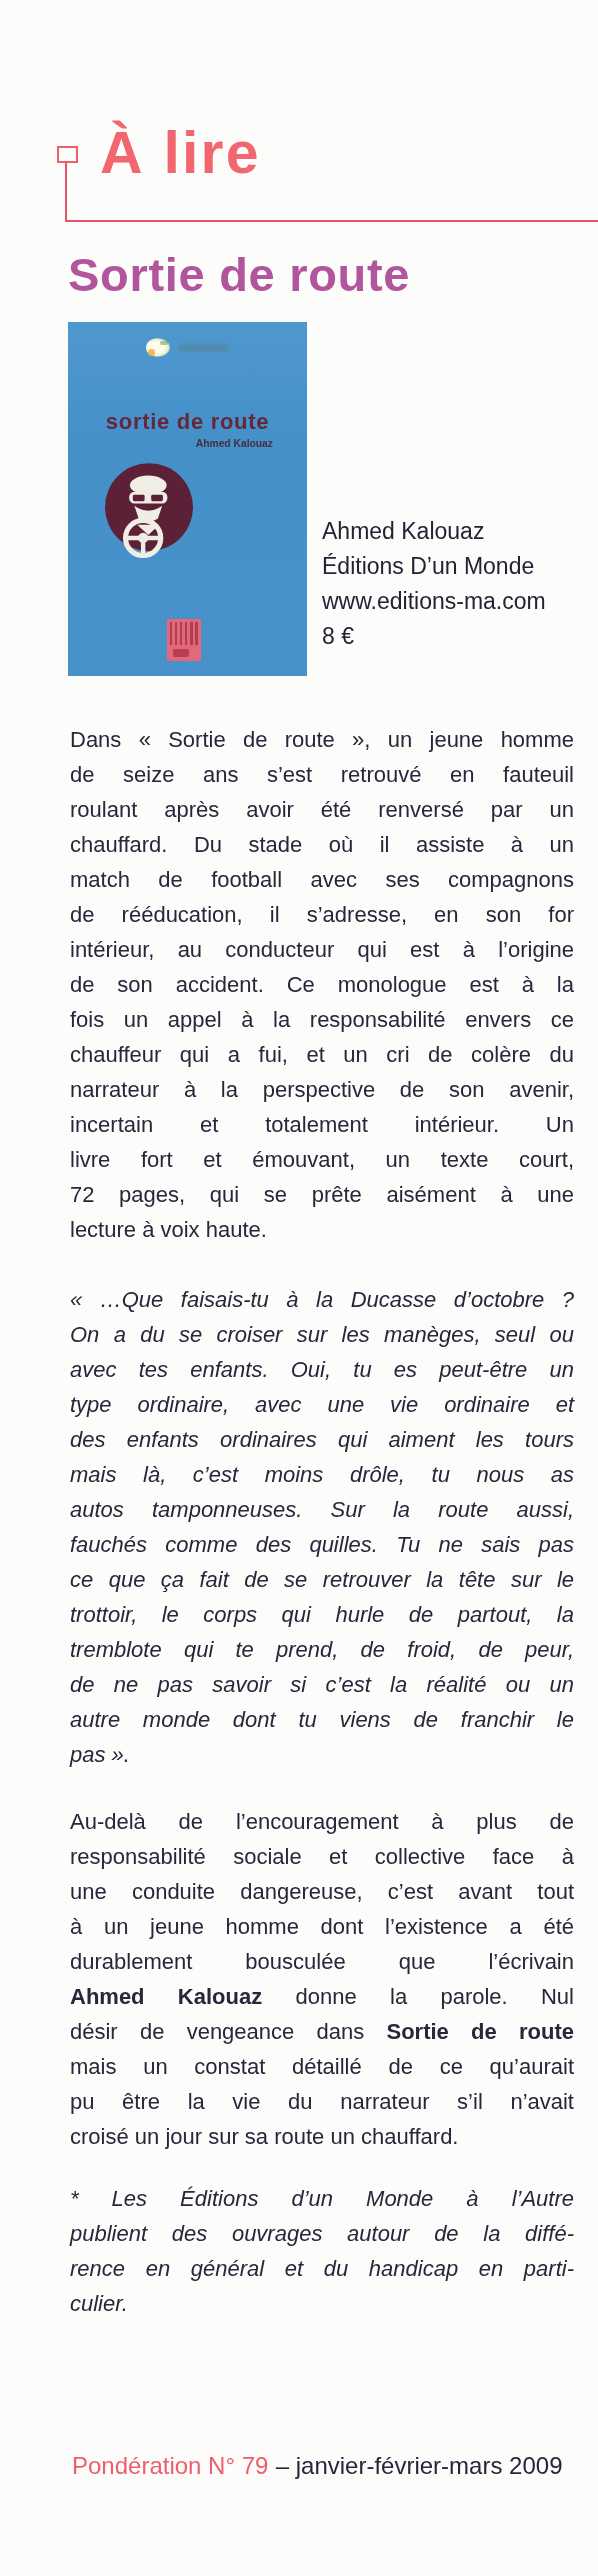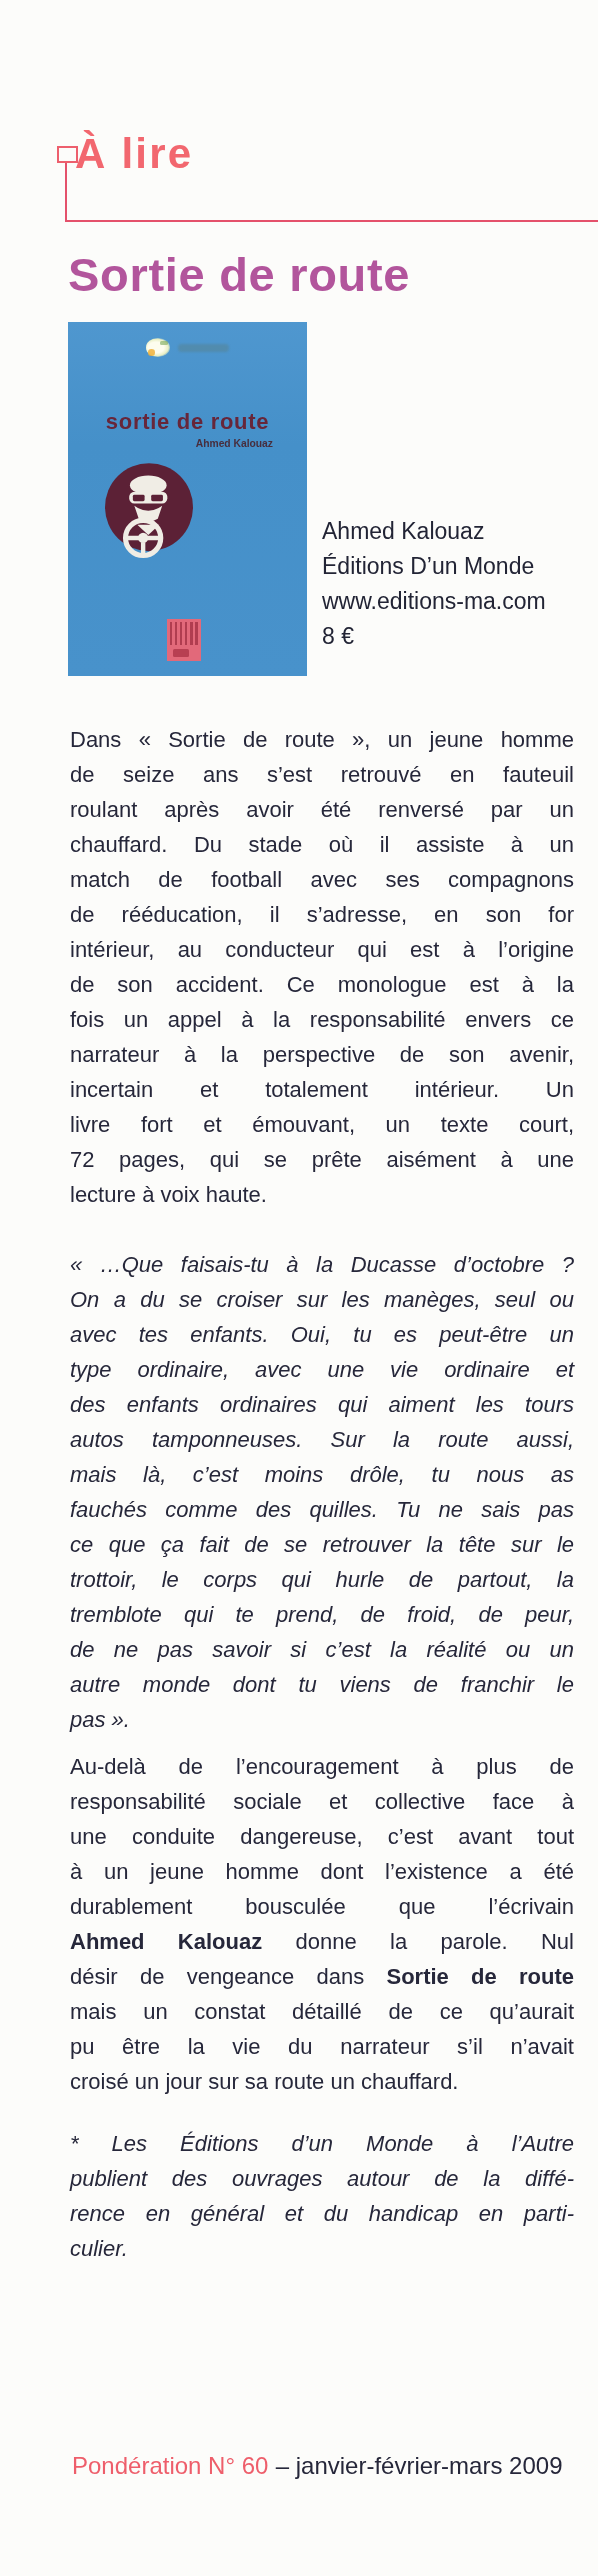--- a/index.html
+++ b/index.html
@@ -6,22 +6,22 @@
   .page {
     position:relative; width:599px; height:2576px;
     background:#fcfcfa; overflow:hidden;
     font-family:"Liberation Sans", sans-serif; color:#26273a;
   }
   
   .marker-square { position:absolute; left:57px; top:146px; width:17px; height:13.2px;
     border:2.2px solid #ed5f6d; background:transparent; }
   .marker-vline  { position:absolute; left:65px; top:163px; width:2.2px; height:59px; background:#e4516b; }
   .section-rule  { position:absolute; left:65px; top:220px; width:533px; height:2.2px; background:#e4516b; }
-  .section-title { position:absolute; left:75px; top:118px; margin:0;
-    font-size:42px; line-height:71px; font-weight:bold; letter-spacing:2.2px; color:#f2676f; }
+  .section-title { position:absolute; left:100px; top:118px; margin:0;
+    font-size:59px; line-height:71px; font-weight:bold; letter-spacing:2.2px; color:#f2676f; }
   .article-title { position:absolute; left:68px; top:248px; margin:0;
     font-size:47px; line-height:53px; font-weight:bold; letter-spacing:0.7px; color:#b2559c; }
   
   .cover { position:absolute; left:68px; top:322px; width:239px; height:354px;
     background:linear-gradient(180deg,#4f97cf 0%,#4590c9 35%,#4892cb 100%); }
   .cover-logo { position:absolute; left:78px; top:16px; width:23.5px; height:19px; border-radius:50%;
     background:radial-gradient(ellipse at 42% 50%, #fdfdee 0 40%, #e9efc4 62%, rgba(72,146,203,0) 78%); }
   .cover-logo:before { content:""; position:absolute; left:2.2px; bottom:1.5px; width:6.6px; height:6.6px;
     border-radius:50%; background:#f0b13c; opacity:.85; }
   .cover-logo:after { content:""; position:absolute; right:1.5px; top:2.9px; width:8px; height:3.7px;
@@ -41,21 +41,21 @@
     background:rgba(150,30,50,.55); border-radius:1.5px; }
   
   .book-info { position:absolute; left:322px; top:514px;
     font-size:23px; line-height:35px; color:#222435; }
   
   .body-col { position:absolute; left:70px; top:722px; width:504px;
     font-size:22px; line-height:35px; color:#26273a; }
   .para .line { text-align:justify; text-align-last:justify; }
   .para .line:last-child { text-align-last:left; }
   .quote    { margin-top:35px; font-style:italic; }
-  .closing  { margin-top:12px; }
+  .closing  { margin-top:32px; }
   .footnote { margin-top:27px; font-style:italic; }
   .b { font-weight:bold; }
   
   .footer { position:absolute; left:72px; top:2450px; font-size:24px; line-height:32px; }
   .journal { color:#ee5e6b; }
   .issue-date { color:#26273a; margin-left:7.3px; }
 </style>
 </head>
 <body>
 
@@ -100,34 +100,35 @@
     <div class="para intro">
         <div class="line">Dans « Sortie de route », un jeune homme</div>
         <div class="line">de seize ans s’est retrouvé en fauteuil</div>
         <div class="line">roulant après avoir été renversé par un</div>
         <div class="line">chauffard. Du stade où il assiste à un</div>
         <div class="line">match de football avec ses compagnons</div>
         <div class="line">de rééducation, il s’adresse, en son for</div>
         <div class="line">intérieur, au conducteur qui est à l’origine</div>
         <div class="line">de son accident. Ce monologue est à la</div>
         <div class="line">fois un appel à la responsabilité envers ce</div>
+        <div class="line">chauffeur qui a fui, et un cri de colère du</div>
         <div class="line">narrateur à la perspective de son avenir,</div>
         <div class="line">incertain et totalement intérieur. Un</div>
         <div class="line">livre fort et émouvant, un texte court,</div>
         <div class="line">72 pages, qui se prête aisément à une</div>
         <div class="line">lecture à voix haute.</div>
       </div>
     <div class="para quote">
         <div class="line">« …Que faisais-tu à la Ducasse d’octobre ?</div>
         <div class="line">On a du se croiser sur les manèges, seul ou</div>
         <div class="line">avec tes enfants. Oui, tu es peut-être un</div>
         <div class="line">type ordinaire, avec une vie ordinaire et</div>
         <div class="line">des enfants ordinaires qui aiment les tours</div>
+        <div class="line">mais là, c’est moins drôle, tu nous as</div>
         <div class="line">autos tamponneuses. Sur la route aussi,</div>
-        <div class="line">mais là, c’est moins drôle, tu nous as</div>
         <div class="line">fauchés comme des quilles. Tu ne sais pas</div>
         <div class="line">ce que ça fait de se retrouver la tête sur le</div>
         <div class="line">trottoir, le corps qui hurle de partout, la</div>
         <div class="line">tremblote qui te prend, de froid, de peur,</div>
         <div class="line">de ne pas savoir si c’est la réalité ou un</div>
         <div class="line">autre monde dont tu viens de franchir le</div>
         <div class="line">pas ».</div>
       </div>
     <div class="para closing">
         <div class="line"><span>Au-delà de l’encouragement à plus de</span></div>
@@ -143,17 +144,17 @@
       </div>
     <div class="para footnote">
         <div class="line">* Les Éditions d’un Monde à l’Autre</div>
         <div class="line">publient des ouvrages autour de la diffé-</div>
         <div class="line">rence en général et du handicap en parti-</div>
         <div class="line">culier.</div>
       </div>
   </div>
 
   <div class="footer">
-    <span class="journal">Pondération N° 60</span><span class="issue-date">– janvier-février-mars 2009</span>
+    <span class="journal">Pondération N° 79</span><span class="issue-date">– janvier-février-mars 2009</span>
   </div>
 
 </div>
 
 
 </body></html>

